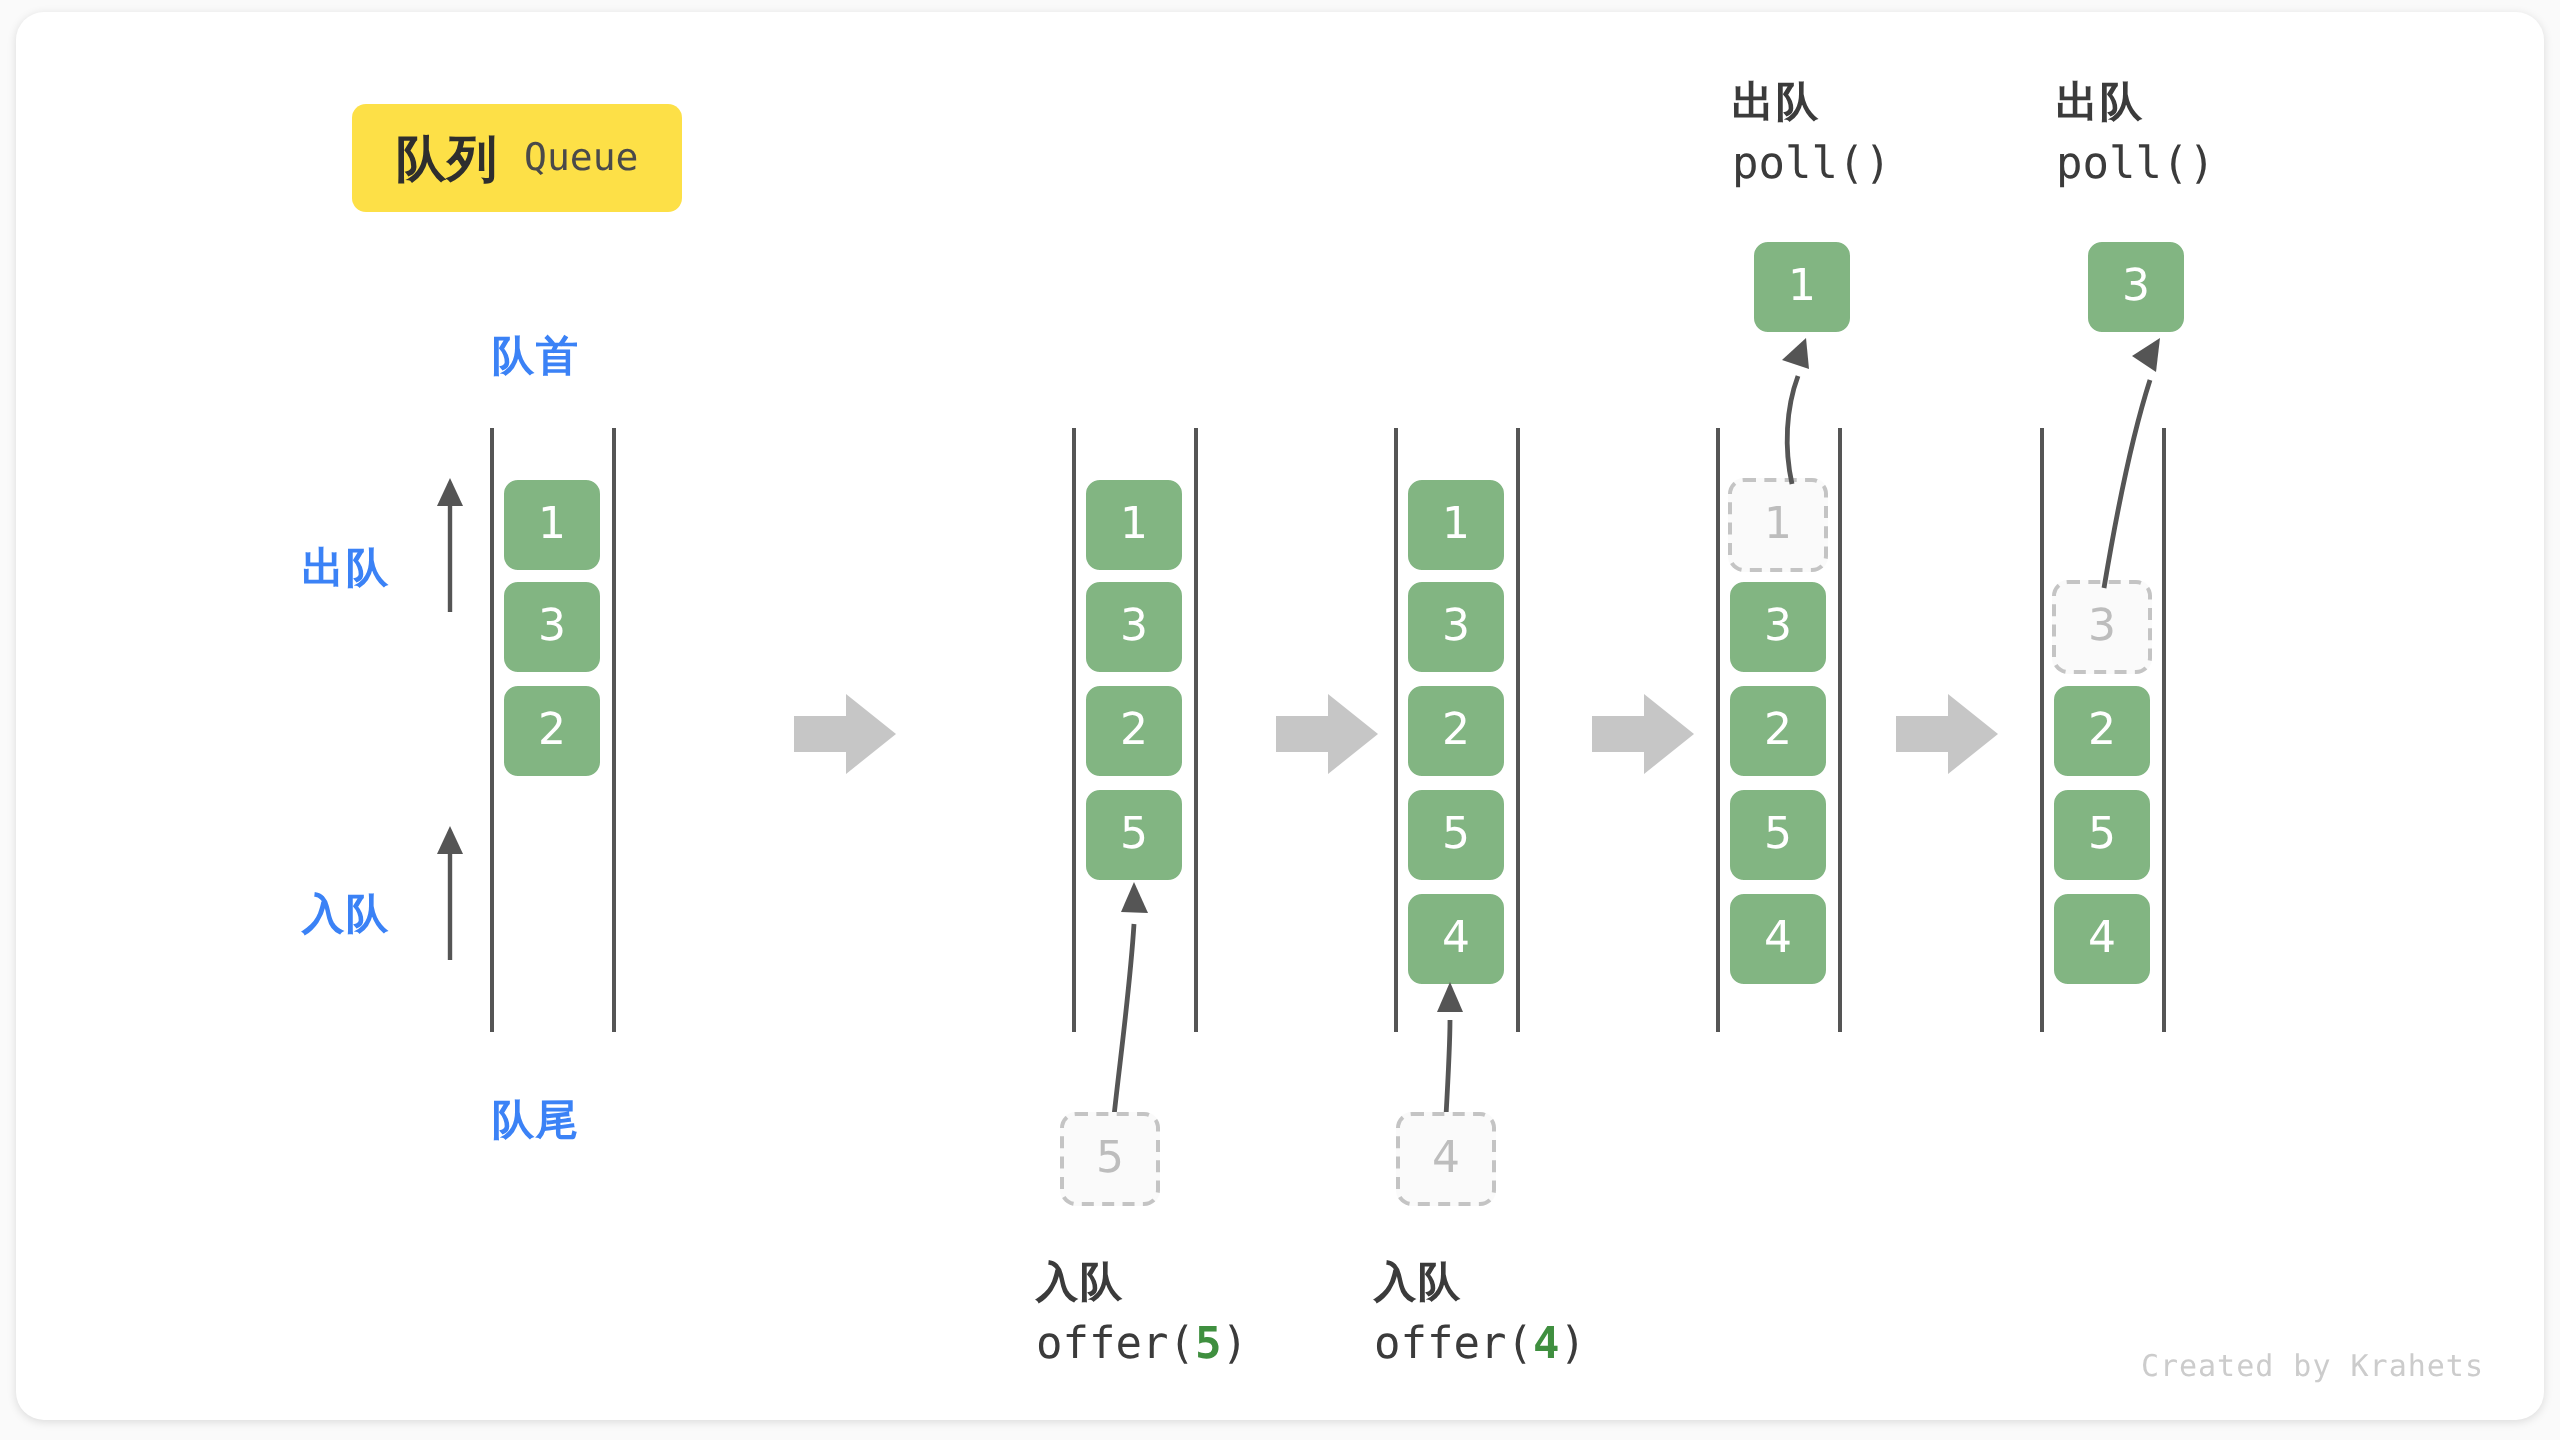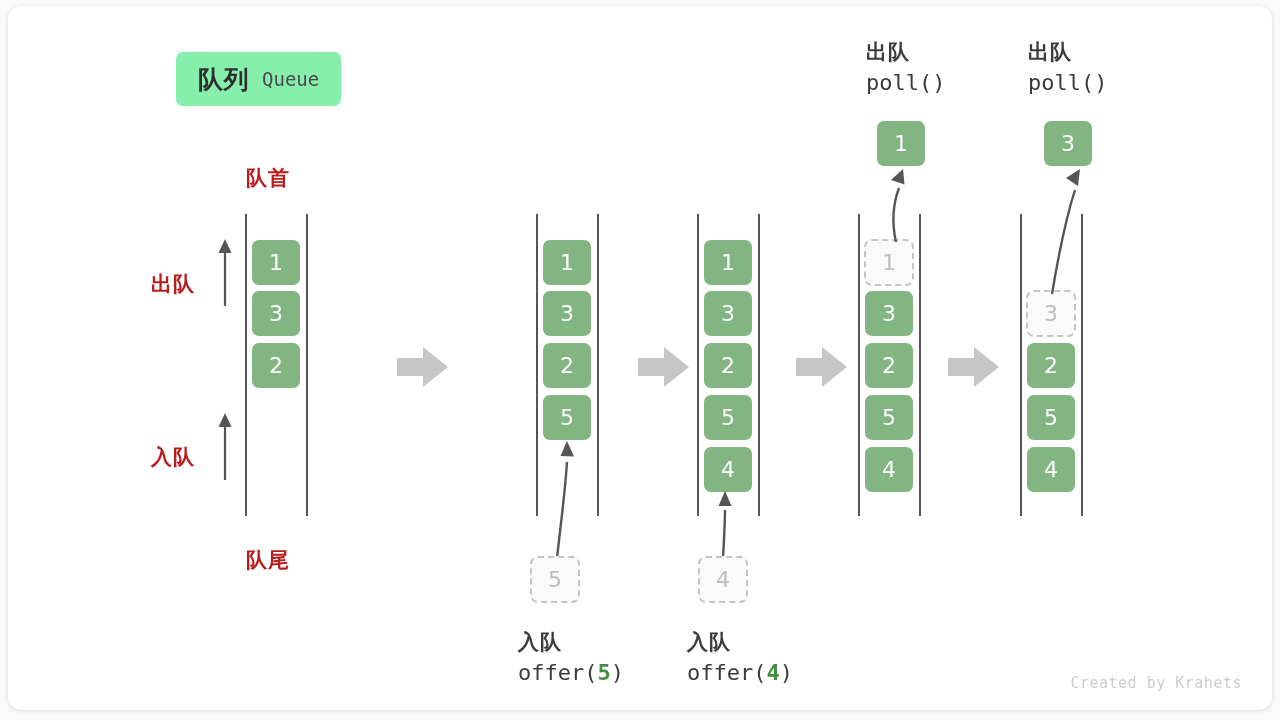--- a/index.html
+++ b/index.html
@@ -16,36 +16,36 @@
     background:#ffffff;
     border-radius:14px;
     box-shadow:0 1px 5px rgba(0,0,0,0.13);
     overflow:hidden;
   }
   
   #title-badge{
     position:absolute; left:168px; top:46px;
     height:54px; box-sizing:border-box;
     padding:0 22px;
-    background:#86efac;
+    background:#fde047;
     border-radius:7px;
     display:flex; align-items:center; gap:13px;
   }
   #title-badge .cn{
     font-size:25px; font-weight:bold; color:#2e2e2e;
     letter-spacing:.5px;
   }
   #title-badge .en{
     font-family:"DejaVu Sans Mono", monospace;
     font-size:19px; color:#4a4a4a;
   }
   
   .cnlabel{
     position:absolute;
-    font-size:21px; font-weight:bold; color:#b91c1c;
+    font-size:21px; font-weight:bold; color:#3b82f6;
     white-space:nowrap;
     letter-spacing:1px;
   }
   .caption{
     position:absolute;
     text-align:left;
     white-space:nowrap;
     line-height:1.48;
   }
   .caption .l1{

